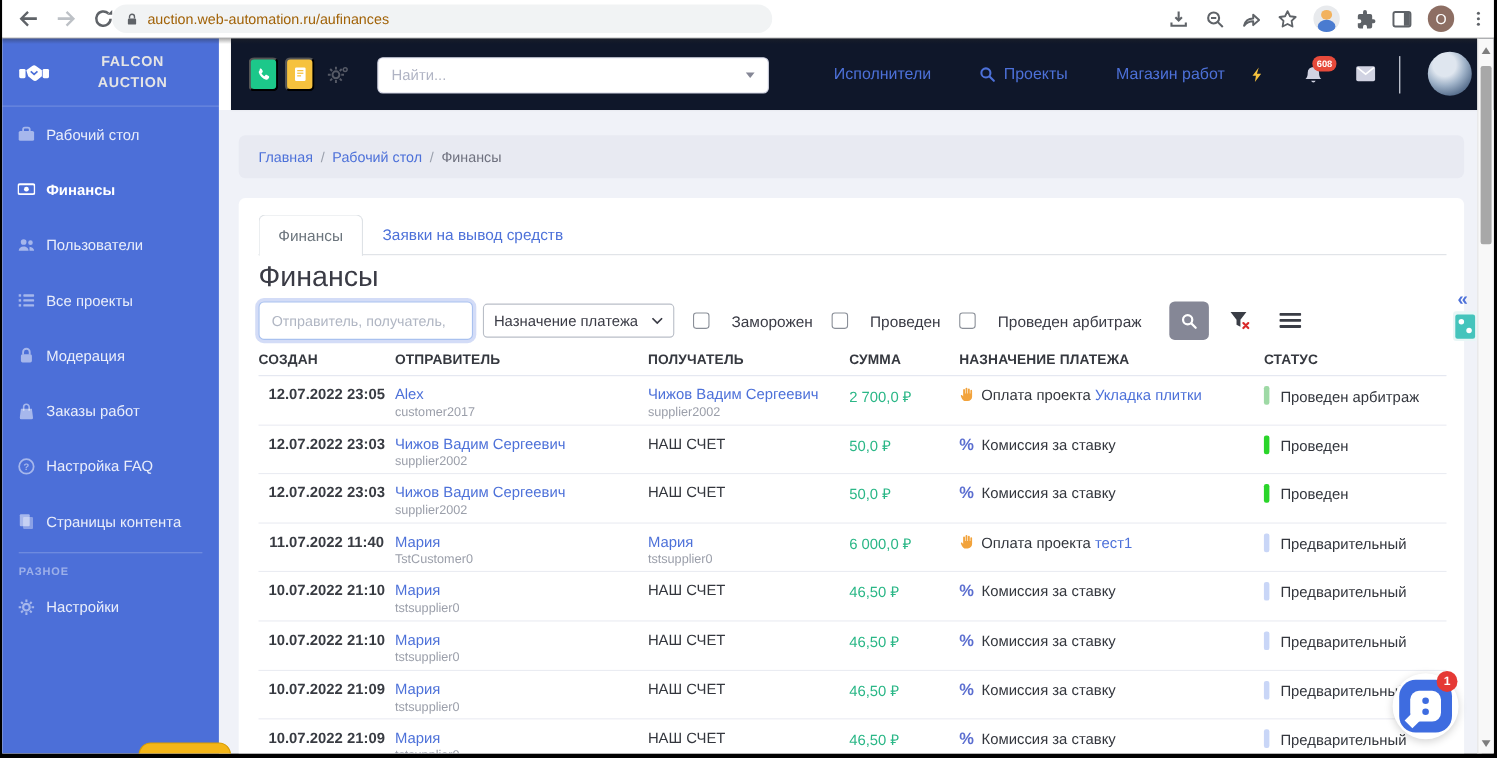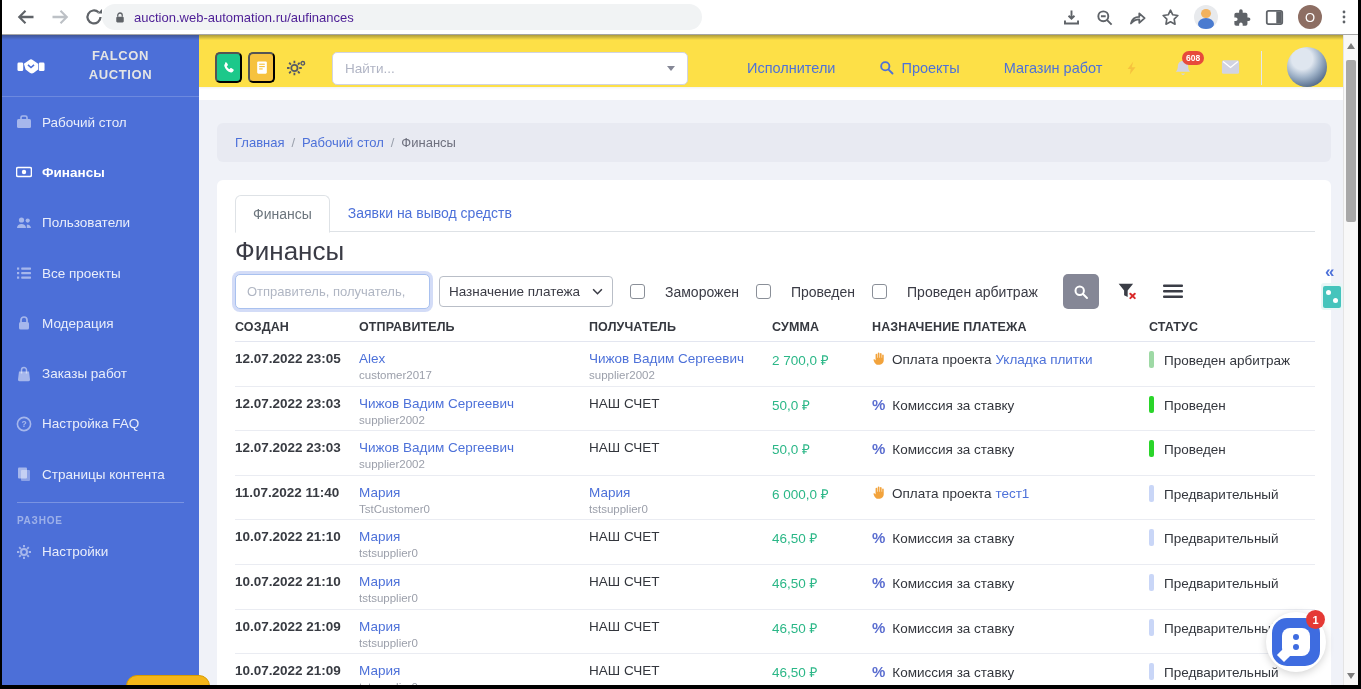--- a/index.html
+++ b/index.html
@@ -9,21 +9,21 @@
     background:#fff; overflow:hidden; }
   .icon svg { display:block; }
 
   
   .chrome { position:absolute; left:0; top:0; width:100%; height:34px; background:#fff; z-index:30; }
   .chrome-shadow { position:absolute; left:0; top:34px; width:100%; height:6px; z-index:29;
     background:linear-gradient(rgba(40,40,40,.45), rgba(40,40,40,0)); }
   .nav-ic { position:absolute; top:7px; width:20px; height:20px; }
   .urlbar { position:absolute; left:100px; top:4px; width:600px; height:26px; background:#f1f3f4;
     border-radius:13px; display:flex; align-items:center; padding:0 12px; gap:8px; }
-  .urlbar .url { font-size:13px; color:#4c1d95;text-align:center; }
+  .urlbar .url { font-size:13px; color:#a16207;text-align:center; }
   .chrome-right { position:absolute; right:6px; top:4px; height:26px; display:flex; align-items:center; gap:14px; }
   .profile-dot { width:24px; height:24px; border-radius:50%; background:#8d6e63; color:#fff;
     font-size:13px; display:flex; align-items:center; justify-content:center; }
   .ext-avatar { width:24px; height:24px; border-radius:50%; background:#e8eaed; position:relative; overflow:hidden; }
   .ext-avatar .head { position:absolute; left:7px; top:4px; width:10px; height:9px; border-radius:50%; background:#f2b25e; }
   .ext-avatar .body { position:absolute; left:4px; top:13px; width:16px; height:12px; border-radius:50%; background:#4a7bd0; }
 
   
   .sidebar { position:absolute; left:0; top:35px; width:197px; bottom:0; background:#4c6fd8; z-index:10; }
   .logo { height:62px; display:flex; align-items:center; gap:10px; padding:0 14px;
@@ -36,21 +36,21 @@
   .side-item.active .icon { color:#fff; }
   .side-badge { margin-left:auto; background:#e74a3b; color:#fff; min-width:18px; height:18px;
     border-radius:9px; font-size:11px; display:flex; align-items:center; justify-content:center; padding:0 5px; }
   .side-divider { border-top:1px solid rgba(255,255,255,.25); margin:3px 15px 0 15px; }
   .side-section { color:rgba(255,255,255,.45); font-size:10px; font-weight:700; letter-spacing:.08em;
     padding:12px 0 0 15px; }
   .side-pill { position:absolute; left:124px; bottom:-12px; width:84px; height:22px; background:#f4b619;
     border-radius:11px; border:1px solid #d89c00; }
 
   
-  .topbar { position:absolute; left:197px; top:35px; width:1148px; height:52px; background:#fde047; z-index:8;
+  .topbar { position:absolute; left:208px; top:35px; width:1148px; height:65px; background:#0f172a; z-index:8;
     box-shadow:0 1px 2px rgba(58,59,69,.08); }
   .tb-btn { position:absolute; top:17px; width:27px; height:31px; border-radius:5px; display:flex;
     align-items:center; justify-content:center; color:#fff; cursor:pointer; }
   .search-box { position:absolute; left:133px; top:17px; width:356px; height:33px; border:1px solid #d1d3e2;
     border-radius:5px; background:#fff; display:flex; align-items:center; }
   .search-box input { flex:1; border:none; outline:none; font-size:13.5px; color:#3a3b45; padding:0 12px;
     font-family:"Liberation Sans",sans-serif; background:transparent; }
   .search-box input::placeholder { color:#b0b4c4; }
   .caret { width:0; height:0; border-left:4px solid transparent; border-right:4px solid transparent;
     border-top:5px solid #858796; margin-right:12px; }
@@ -88,21 +88,21 @@
   .check .box { width:15px; height:15px; border:1.5px solid #8a8f98; border-radius:3px; background:#fff; }
   .btn-search { margin-left:25px; width:36px; height:35px; background:#858796; border:none; border-radius:5px;
     display:flex; align-items:center; justify-content:center; cursor:pointer; }
   .icon-btn { width:36px; height:35px; display:flex; align-items:center; justify-content:center; cursor:pointer;
     background:transparent; border:none; margin-left:10px; border-radius:5px; }
 
   .table { position:absolute; left:18px; top:140px; width:1080px; }
   .thead, .trow { display:grid; grid-template-columns:124px 230px 183px 100px 277px 166px; }
   .thead { font-size:12.5px; font-weight:700; color:#35383f; padding-bottom:7px; border-bottom:1px solid #e3e6f0; letter-spacing:.01em; }
   .trow { height:44.6px; border-bottom:1px solid #eaecf2; padding-top:9px; font-size:13.5px; color:#33363d; }
-  .c-date { font-weight:700; color:#383b42; font-size:13.5px; }
+  .c-date { font-weight:700; color:#383b42; font-size:13.5px;text-align:center; }
   .lnk { color:#4d71d9; text-decoration:none; cursor:pointer; }
   .sub { font-size:11.5px; color:#9b9faa; margin-top:3px; }
   .amount { color:#2bb787; }
   .pct { color:#5b6ed0; font-weight:700; font-size:15px; margin-right:7px; }
   .hand-ic { display:inline-block; vertical-align:-2px; margin-right:6px; }
   .status-bar { display:inline-block; width:5px; height:17px; border-radius:2px; margin-right:10px; vertical-align:-3px; }
 
   .collapse-chevrons { position:absolute; left:1126px; top:162px; color:#4d71d9; font-size:17px; font-weight:700;
     cursor:pointer; letter-spacing:-2px; }
   .teal-widget { position:absolute; left:1122px; top:183px; width:22px; height:27px; background:#e8f6f6;

